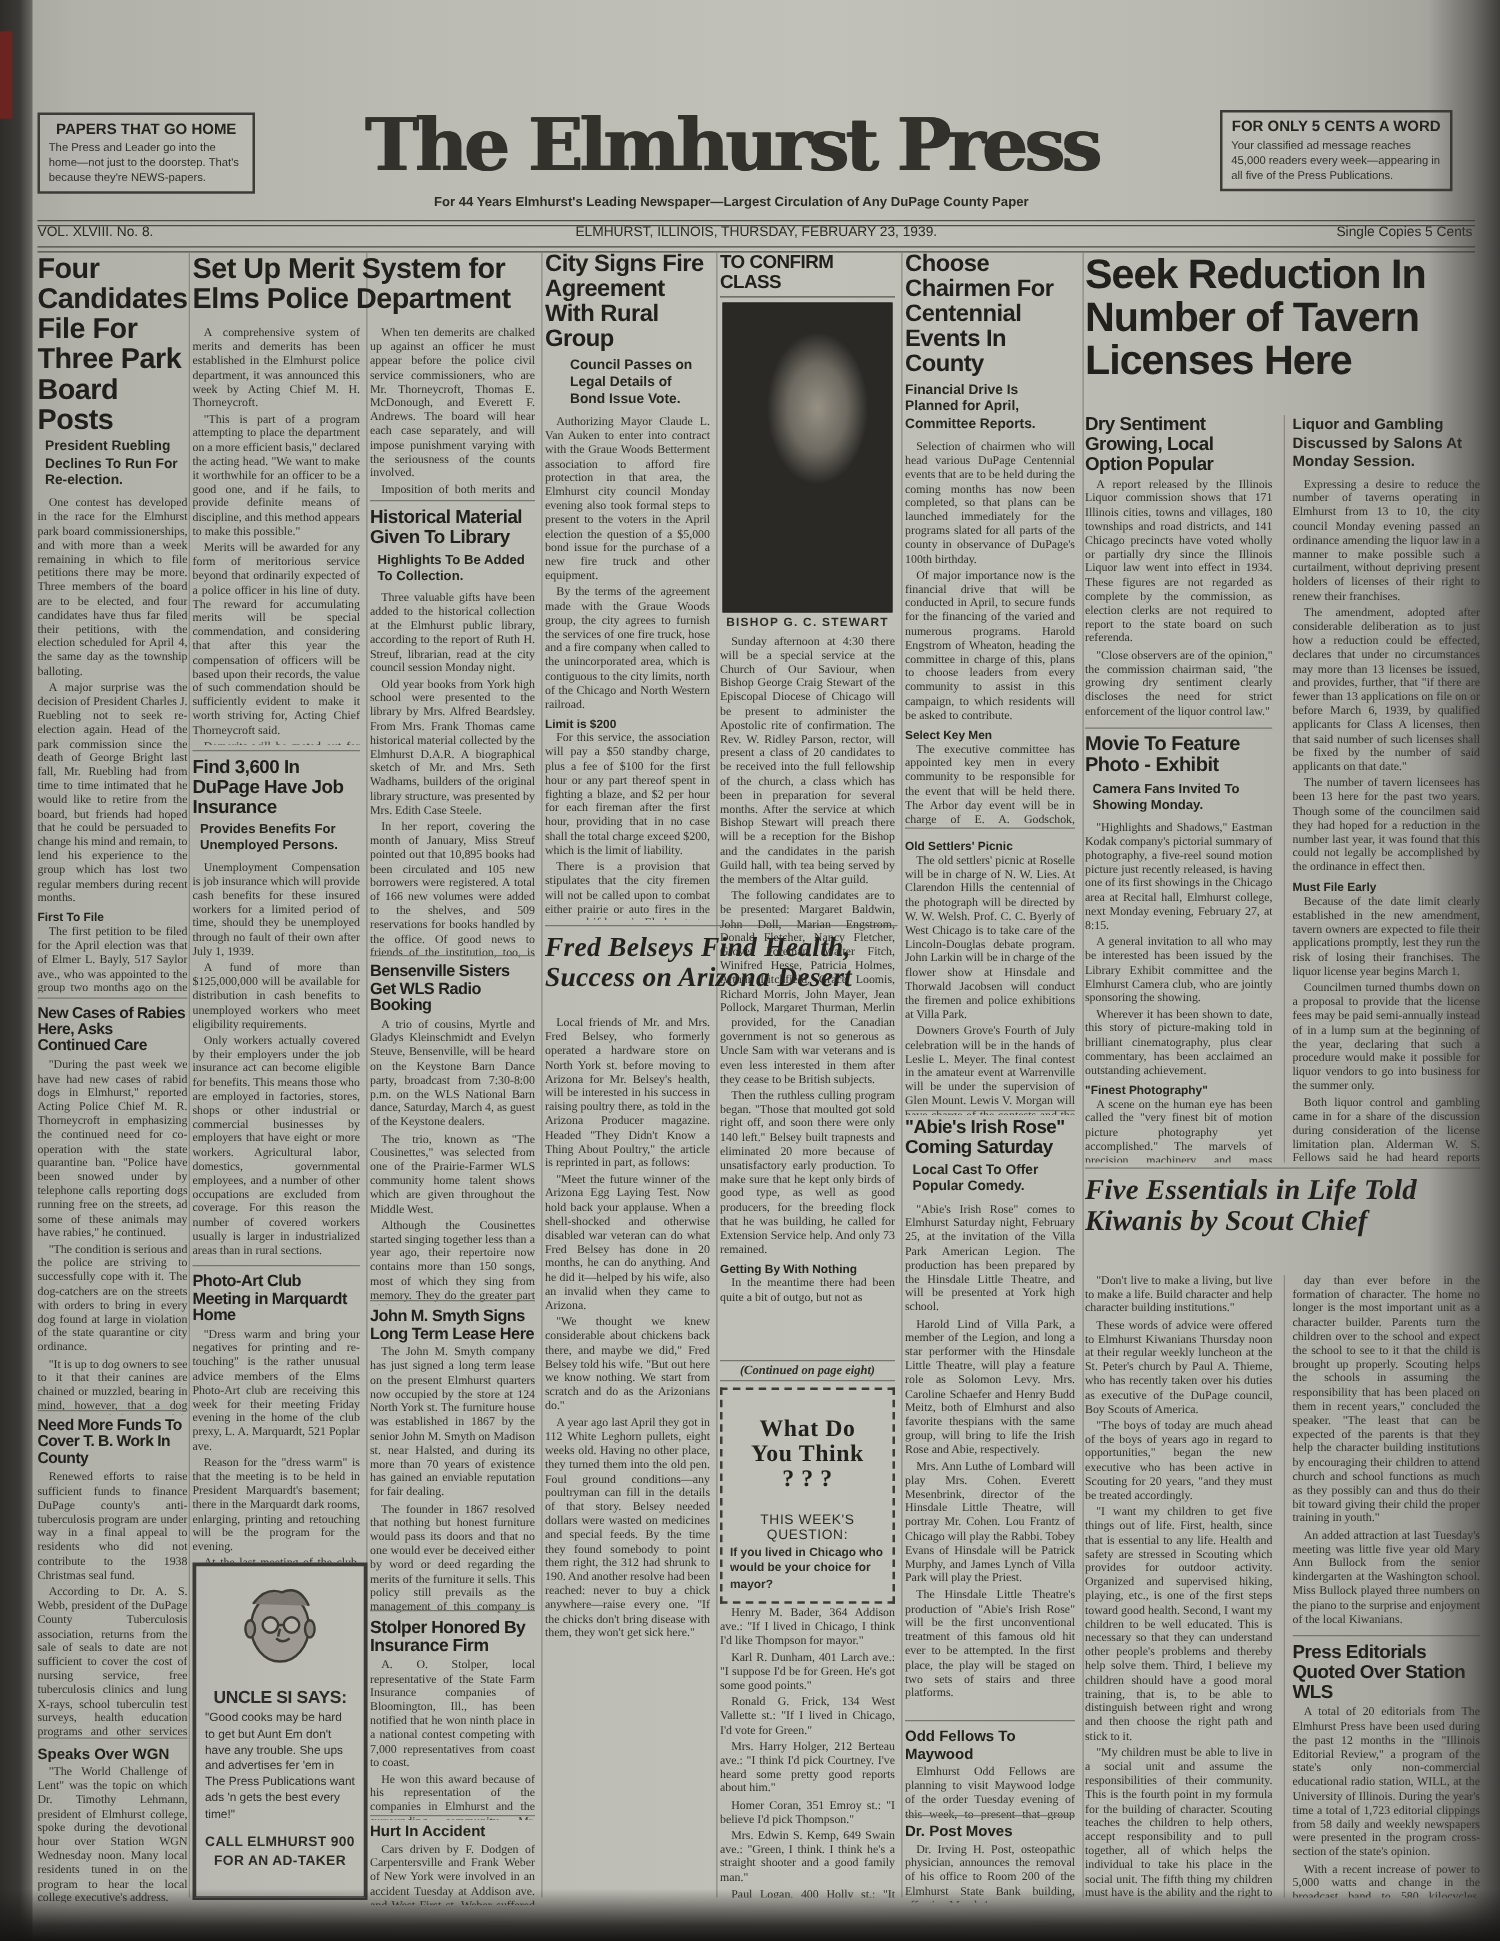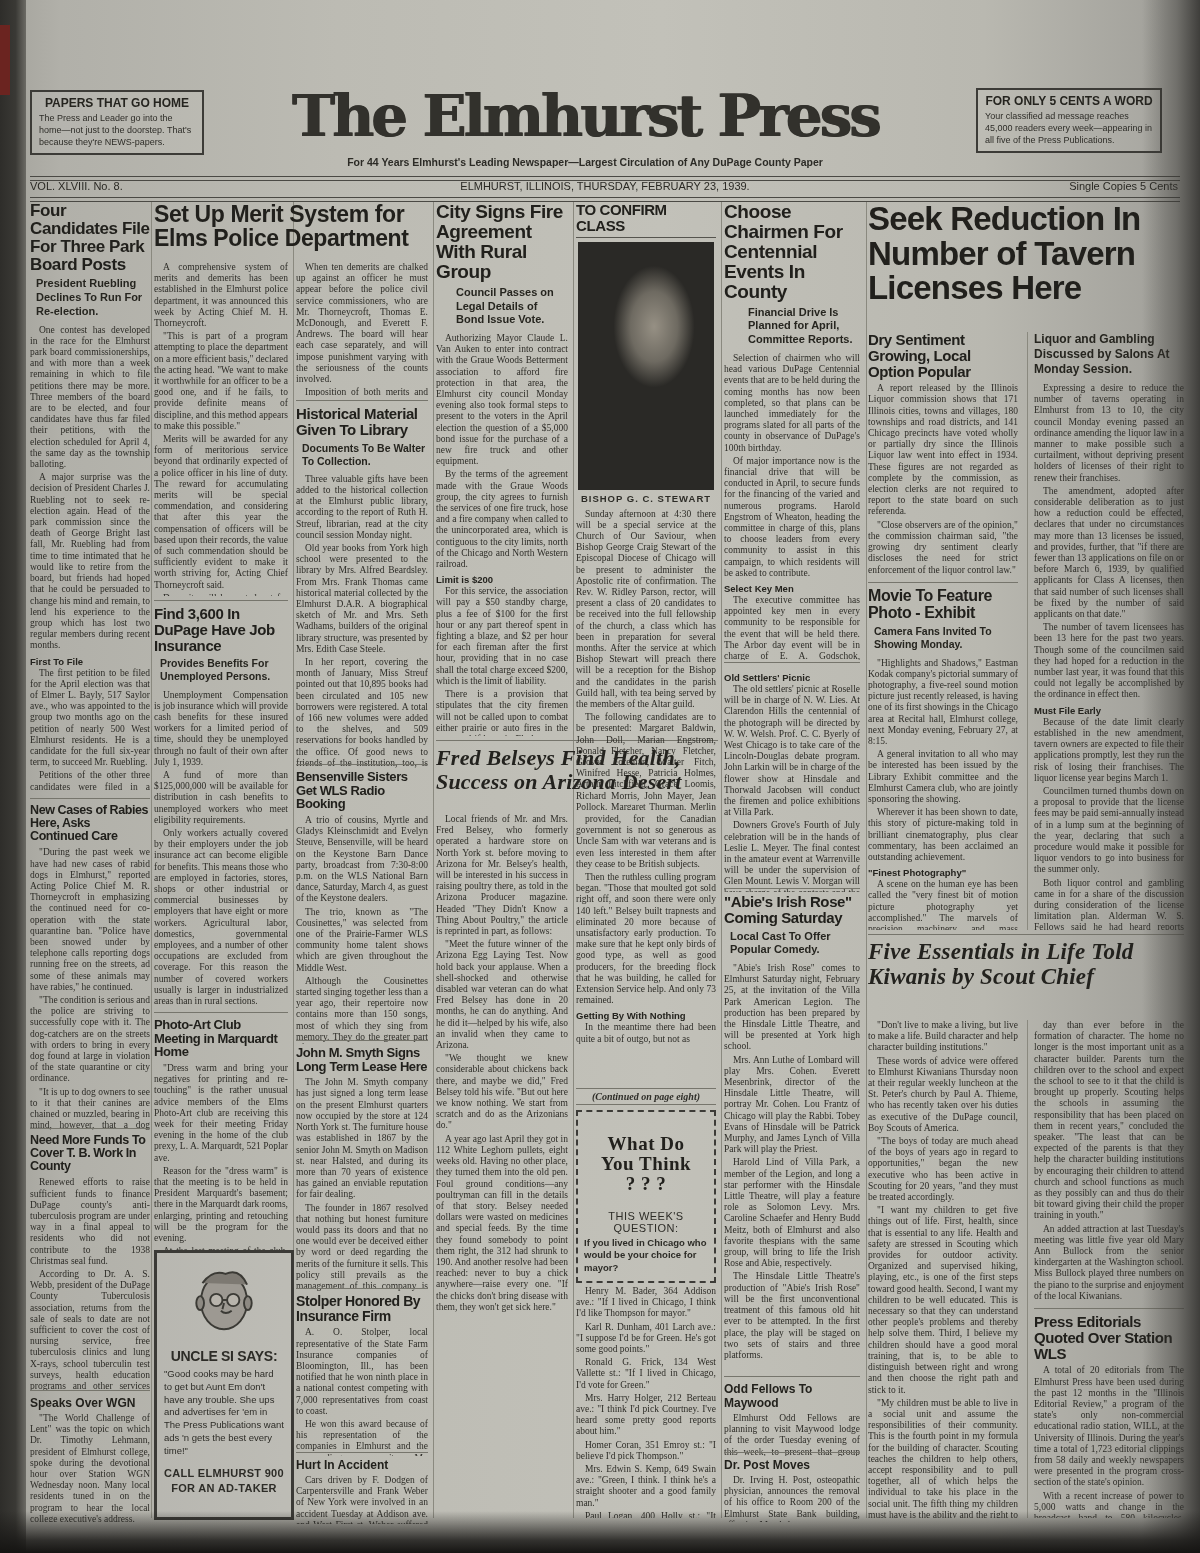--- a/index.html
+++ b/index.html
@@ -78,21 +78,21 @@
   <div class="rule-v" style="left:151px;top:202px;height:1316px"></div>
   <div class="rule-v" style="left:293px;top:202px;height:1316px"></div>
   <div class="rule-v" style="left:433px;top:202px;height:1316px"></div>
   <div class="rule-v" style="left:573px;top:202px;height:1316px"></div>
   <div class="rule-v" style="left:721px;top:202px;height:1316px"></div>
   <div class="rule-v" style="left:866px;top:202px;height:1316px"></div>
   <div class="rule-v" style="left:1027px;top:332px;height:598px"></div>
   <div class="rule-v" style="left:1027px;top:1020px;height:498px"></div>
 
   <section class="col-block" style="left:30px;top:202px;width:120px;height:592px">
-    <h2 class="hg" style="font-size:17px">Four Candidates File For Three Park Board Posts</h2>
+    <h2 class="hg" style="font-size:23px">Four Candidates File For Three Park Board Posts</h2>
     <p class="deck" style="font-size:11px;margin-left:6px">President Ruebling Declines To Run For Re-election.</p>
     <div class="body">
         <p>One contest has developed in the race for the Elmhurst park board commissionerships, and with more than a week remaining in which to file petitions there may be more. Three members of the board are to be elected, and four candidates have thus far filed their petitions, with the election scheduled for April 4, the same day as the township balloting.</p>
         <p>A major surprise was the decision of President Charles J. Ruebling not to seek re-election again. Head of the park commission since the death of George Bright last fall, Mr. Ruebling had from time to time intimated that he would like to retire from the board, but friends had hoped that he could be persuaded to change his mind and remain, to lend his experience to the group which has lost two regular members during recent months.</p>
       </div>
     <h4 class="sub">First To File</h4>
     <div class="body">
         <p>The first petition to be filed for the April election was that of Elmer L. Bayly, 517 Saylor ave., who was appointed to the group two months ago on the petition of nearly 500 West Elmhurst residents. He is a candidate for the full six-year term, to succeed Mr. Ruebling.</p>
         <p>Petitions of the other three candidates were filed in a group, with C. Louis Koenemann, 240 Walnut st., running for the six-year term and John J. Schaub, 240 East Vallette st., and Abraham Van Gorkom, 208 West St. Charles rd., as candidates for the two two-year term vacancies, the one created by the removal of Louis H. Kronig from Elmhurst, and the other resulting from the death of George Bright. Schaub is at present a member of the board, having been appointed at the same time as Bayly, on the petition of 135 signers.</p>
       </div>
@@ -170,21 +170,21 @@
       </g>
     </svg>
     <h3>UNCLE SI SAYS:</h3>
     <p class="quote">"Good cooks may be hard to get but Aunt Em don't have any trouble. She ups and advertises fer 'em in The Press Publications want ads 'n gets the best every time!"</p>
     <div class="cta">CALL ELMHURST 900</div>
     <div class="cta">FOR AN AD-TAKER</div>
   </section>
 
   <section class="col-block sep-top" style="left:296px;top:400px;width:132px;height:362px">
     <h2 class="hg" style="font-size:15px">Historical Material Given To Library</h2>
-    <p class="deck" style="font-size:10.5px;margin-left:6px">Documents To Be Walter To Collection.</p>
+    <p class="deck" style="font-size:10.5px;margin-left:6px">Highlights To Be Added To Collection.</p>
     <div class="body">
         <p>Three valuable gifts have been added to the historical collection at the Elmhurst public library, according to the report of Ruth H. Streuf, librarian, read at the city council session Monday night.</p>
         <p>Old year books from York high school were presented to the library by Mrs. Alfred Beardsley. From Mrs. Frank Thomas came historical material collected by the Elmhurst D.A.R. A biographical sketch of Mr. and Mrs. Seth Wadhams, builders of the original library structure, was presented by Mrs. Edith Case Steele.</p>
         <p>In her report, covering the month of January, Miss Streuf pointed out that 10,895 books had been circulated and 105 new borrowers were registered. A total of 166 new volumes were added to the shelves, and 509 reservations for books handled by the office. Of good news to friends of the institution, too, is the fact that an order for $650 worth of new books was placed.</p>
       </div>
   </section>
   <section class="col-block sep-top" style="left:296px;top:764px;width:132px;height:274px">
     <h2 class="hg" style="font-size:13px">Bensenville Sisters Get WLS Radio Booking</h2>
     <div class="body">
         <p>A trio of cousins, Myrtle and Gladys Kleinschmidt and Evelyn Steuve, Bensenville, will be heard on the Keystone Barn Dance party, broadcast from 7:30-8:00 p.m. on the WLS National Barn dance, Saturday, March 4, as guest of the Keystone dealers.</p>
@@ -274,21 +274,21 @@
         <p>Ronald G. Frick, 134 West Vallette st.: "If I lived in Chicago, I'd vote for Green."</p>
         <p>Mrs. Harry Holger, 212 Berteau ave.: "I think I'd pick Courtney. I've heard some pretty good reports about him."</p>
         <p>Homer Coran, 351 Emroy st.: "I believe I'd pick Thompson."</p>
         <p>Mrs. Edwin S. Kemp, 649 Swain ave.: "Green, I think. I think he's a straight shooter and a good family man."</p>
         <p>Paul Logan, 400 Holly st.: "It would be Courtney. He's proved himself in the offices he's held in the past."</p>
       </div>
   </section>
 
   <section class="col-block" style="left:724px;top:202px;width:136px;height:458px">
     <h2 class="hg" style="font-size:19px">Choose Chairmen For Centennial Events In County</h2>
-    <p class="deck" style="font-size:11px;margin-left:24px">Financial Drive Is Planned for April, Committee Reports.</p>
+    <p class="deck" style="font-size:11px;margin-left:0">Financial Drive Is Planned for April, Committee Reports.</p>
     <div class="body">
         <p>Selection of chairmen who will head various DuPage Centennial events that are to be held during the coming months has now been completed, so that plans can be launched immediately for the programs slated for all parts of the county in observance of DuPage's 100th birthday.</p>
         <p>Of major importance now is the financial drive that will be conducted in April, to secure funds for the financing of the varied and numerous programs. Harold Engstrom of Wheaton, heading the committee in charge of this, plans to choose leaders from every community to assist in this campaign, to which residents will be asked to contribute.</p>
       </div>
     <h4 class="sub">Select Key Men</h4>
     <div class="body">
         <p>The executive committee has appointed key men in every community to be responsible for the event that will be held there. The Arbor day event will be in charge of E. A. Godschok, Wheaton. G. L. Letts of Elmhurst will head the celebration of the first county election which will be held at the courthouse May 1-6. Fred L. Biester of the Glen Ellyn schools will be in charge of the college day at Glen Ellyn May 1-3. Theodore Hammerschmidt of Elmhurst will see that the flag day event at Elmhurst goes off as scheduled. The Centennial ball at Medinah country club will be handled by H. H. Robillard of Elmhurst. Charles W. McDonald will superintend the musicale at Wheaton.</p>
       </div>
   </section>
   <section class="col-block sep-top" style="left:724px;top:662px;width:136px;height:224px">
@@ -296,22 +296,22 @@
     <div class="body">
         <p>The old settlers' picnic at Roselle will be in charge of N. W. Lies. At Clarendon Hills the centennial of the photograph will be directed by W. W. Welsh. Prof. C. C. Byerly of West Chicago is to take care of the Lincoln-Douglas debate program. John Larkin will be in charge of the flower show at Hinsdale and Thorwald Jacobsen will conduct the firemen and police exhibitions at Villa Park.</p>
         <p>Downers Grove's Fourth of July celebration will be in the hands of Leslie L. Meyer. The final contest in the amateur event at Warrenville will be under the supervision of Glen Mount. Lewis V. Morgan will have charge of the contests and the final pageant and celebration at Naperville will be taken care of by Judge Win G. Knoch and Robert Bradlee.</p>
       </div>
   </section>
   <section class="col-block sep-top" style="left:724px;top:888px;width:136px;height:484px">
     <h2 class="hg" style="font-size:15px">"Abie's Irish Rose" Coming Saturday</h2>
     <p class="deck" style="font-size:11px;margin-left:6px">Local Cast To Offer Popular Comedy.</p>
     <div class="body">
         <p>"Abie's Irish Rose" comes to Elmhurst Saturday night, February 25, at the invitation of the Villa Park American Legion. The production has been prepared by the Hinsdale Little Theatre, and will be presented at York high school.</p>
+        <p>Harold Lind of Villa Park, a member of the Legion, and long a star performer with the Hinsdale Little Theatre, will play a feature role as Solomon Levy. Mrs. Caroline Schaefer and Henry Budd Meitz, both of Elmhurst and also favorite thespians with the same group, will bring to life the Irish Rose and Abie, respectively.</p>
         <p>Mrs. Ann Luthe of Lombard will play Mrs. Cohen. Everett Mesenbrink, director of the Hinsdale Little Theatre, will portray Mr. Cohen. Lou Frantz of Chicago will play the Rabbi. Tobey Evans of Hinsdale will be Patrick Murphy, and James Lynch of Villa Park will play the Priest.</p>
-        <p>Harold Lind of Villa Park, a member of the Legion, and long a star performer with the Hinsdale Little Theatre, will play a feature role as Solomon Levy. Mrs. Caroline Schaefer and Henry Budd Meitz, both of Elmhurst and also favorite thespians with the same group, will bring to life the Irish Rose and Abie, respectively.</p>
         <p>The Hinsdale Little Theatre's production of "Abie's Irish Rose" will be the first unconventional treatment of this famous old hit ever to be attempted. In the first place, the play will be staged on two sets of stairs and three platforms.</p>
       </div>
   </section>
   <section class="col-block sep-top" style="left:724px;top:1376px;width:136px;height:74px">
     <h2 class="smallhead">Odd Fellows To Maywood</h2>
     <div class="body">
         <p>Elmhurst Odd Fellows are planning to visit Maywood lodge of the order Tuesday evening of this week, to present that group with the traveling gavel.</p>
       </div>
   </section>
   <section class="col-block sep-top" style="left:724px;top:1452px;width:136px;height:64px">

